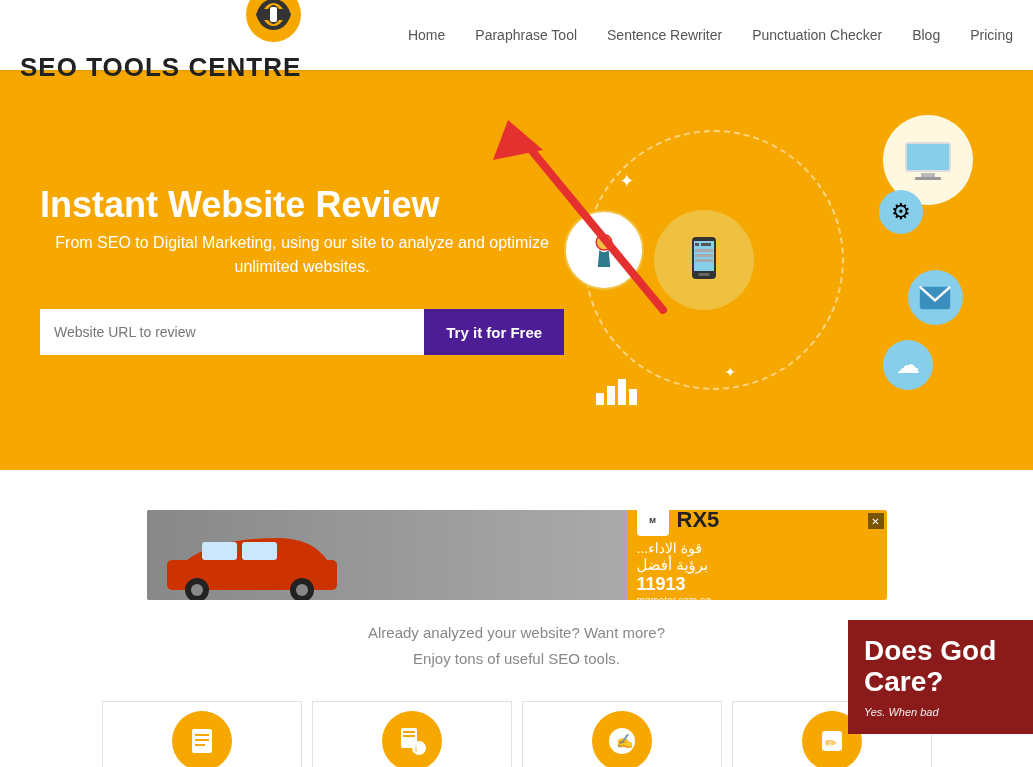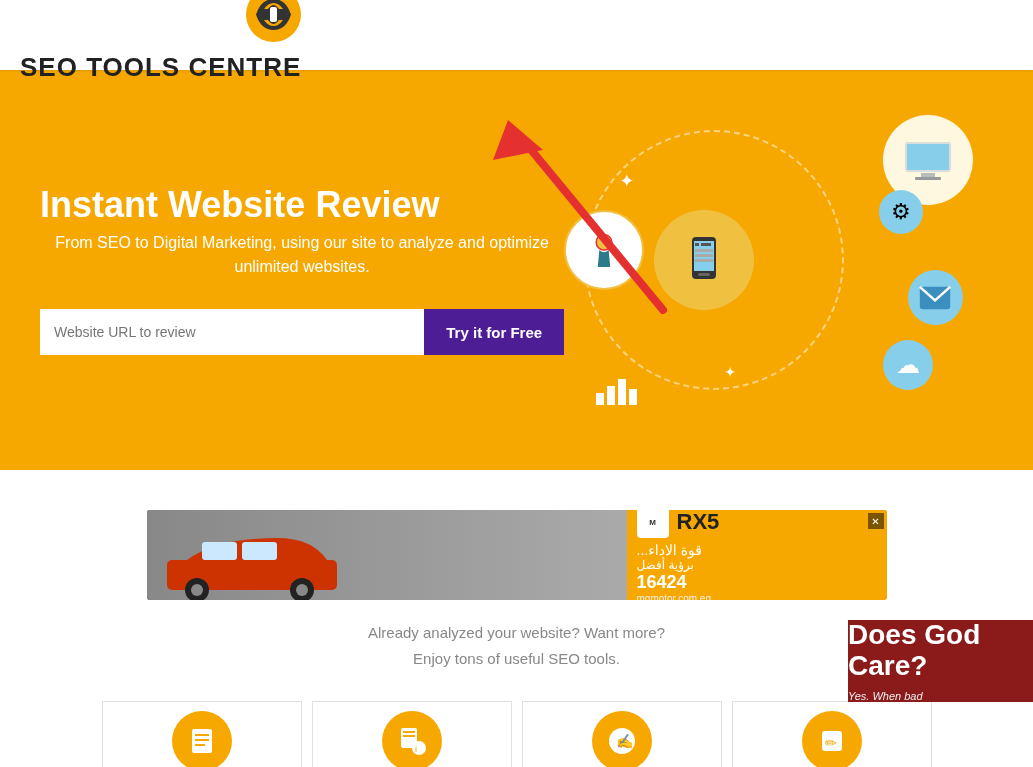--- a/index.html
+++ b/index.html
@@ -256,20 +256,21 @@
     }
 
     
     .sidebar-ad {
       position: absolute;
       right: 0;
       top: 620px;
       width: 185px;
       background: #8b1a1a;
       color: #fff;
+      padding: 16px;
       z-index: 5;
     }
     .sidebar-ad-title {
       font-size: 28px;
       font-weight: 900;
       line-height: 1.1;
       margin-bottom: 8px;
     }
     .sidebar-ad-sub {
       font-size: 11px;
@@ -292,20 +293,28 @@
 
       <svg class="logo-icon" viewBox="0 0 55 55" xmlns="http://www.w3.org/2000/svg">
         <circle cx="27.5" cy="27.5" r="27.5" fill="#f7a800"></circle>
         <path d="M10 27.5 Q15 12 27.5 12 Q40 12 45 27.5 Q40 43 27.5 43 Q15 43 10 27.5 Z" fill="#333"></path>
         <path d="M18 22 Q22 16 27.5 16 Q33 16 37 22 L33 22 Q30 18 27.5 18 Q25 18 22 22 Z" fill="#f7a800"></path>
         <path d="M18 33 Q22 39 27.5 39 Q33 39 37 33 L33 33 Q30 37 27.5 37 Q25 37 22 33 Z" fill="#f7a800"></path>
         <rect x="24" y="20" width="7" height="15" rx="2" fill="#fff"></rect>
       </svg>
       <span class="logo-text">SEO TOOLS CENTRE</span>
     </div>
+    <nav class="nav">
+      <a href="#">Home</a>
+      <a href="#">Paraphrase Tool</a>
+      <a href="#">Sentence Rewriter</a>
+      <a href="#">Punctuation Checker</a>
+      <a href="#">Blog</a>
+      <a href="#">Pricing</a>
+    </nav>
   </header>
 
   <section class="hero">
     <div class="hero-left">
       <h1 class="hero-title">Instant Website Review</h1>
       <p class="hero-subtitle">From SEO to Digital Marketing, using our site to analyze and
 optimize unlimited websites.</p>
       <div class="hero-form">
         <input class="hero-input" type="text" placeholder="Website URL to review" style="">
         <button class="hero-btn">Try it for Free</button>
@@ -398,22 +407,22 @@
           </svg>
         </div>
 
         <div class="ad-text-section">
           <div style="display:flex;align-items:center;gap:8px;margin-bottom:4px;">
             <span style="font-size:22px;font-weight:900;color:#222;">RX5</span>
 
             <div style="width:32px;height:32px;background:#fff;border-radius:4px;display:flex;align-items:center;justify-content:center;font-size:8px;color:#333;font-weight:bold;">M</div>
           </div>
           <span style="font-size:14px;color:#fff;">قوة الاداء...</span>
-          <span style="font-size:12px;color:#fff;">برؤية أفضل</span>
-          <span style="font-size:18px;font-weight:900;color:#fff;">16424</span>
+          <span style="font-size:15px;color:#fff;">برؤية أفضل</span>
+          <span style="font-size:18px;font-weight:900;color:#fff;">11913</span>
           <span style="font-size:10px;color:#eee;">mgmotor.com.eg</span>
         </div>
       </div>
       <button class="ad-close-btn">✕</button>
     </div>
 
     <p class="analyzed-text">
       <span>Already analyzed your website? Want more?</span><br>
       <span>Enjoy tons of useful SEO tools.</span>
     </p>

